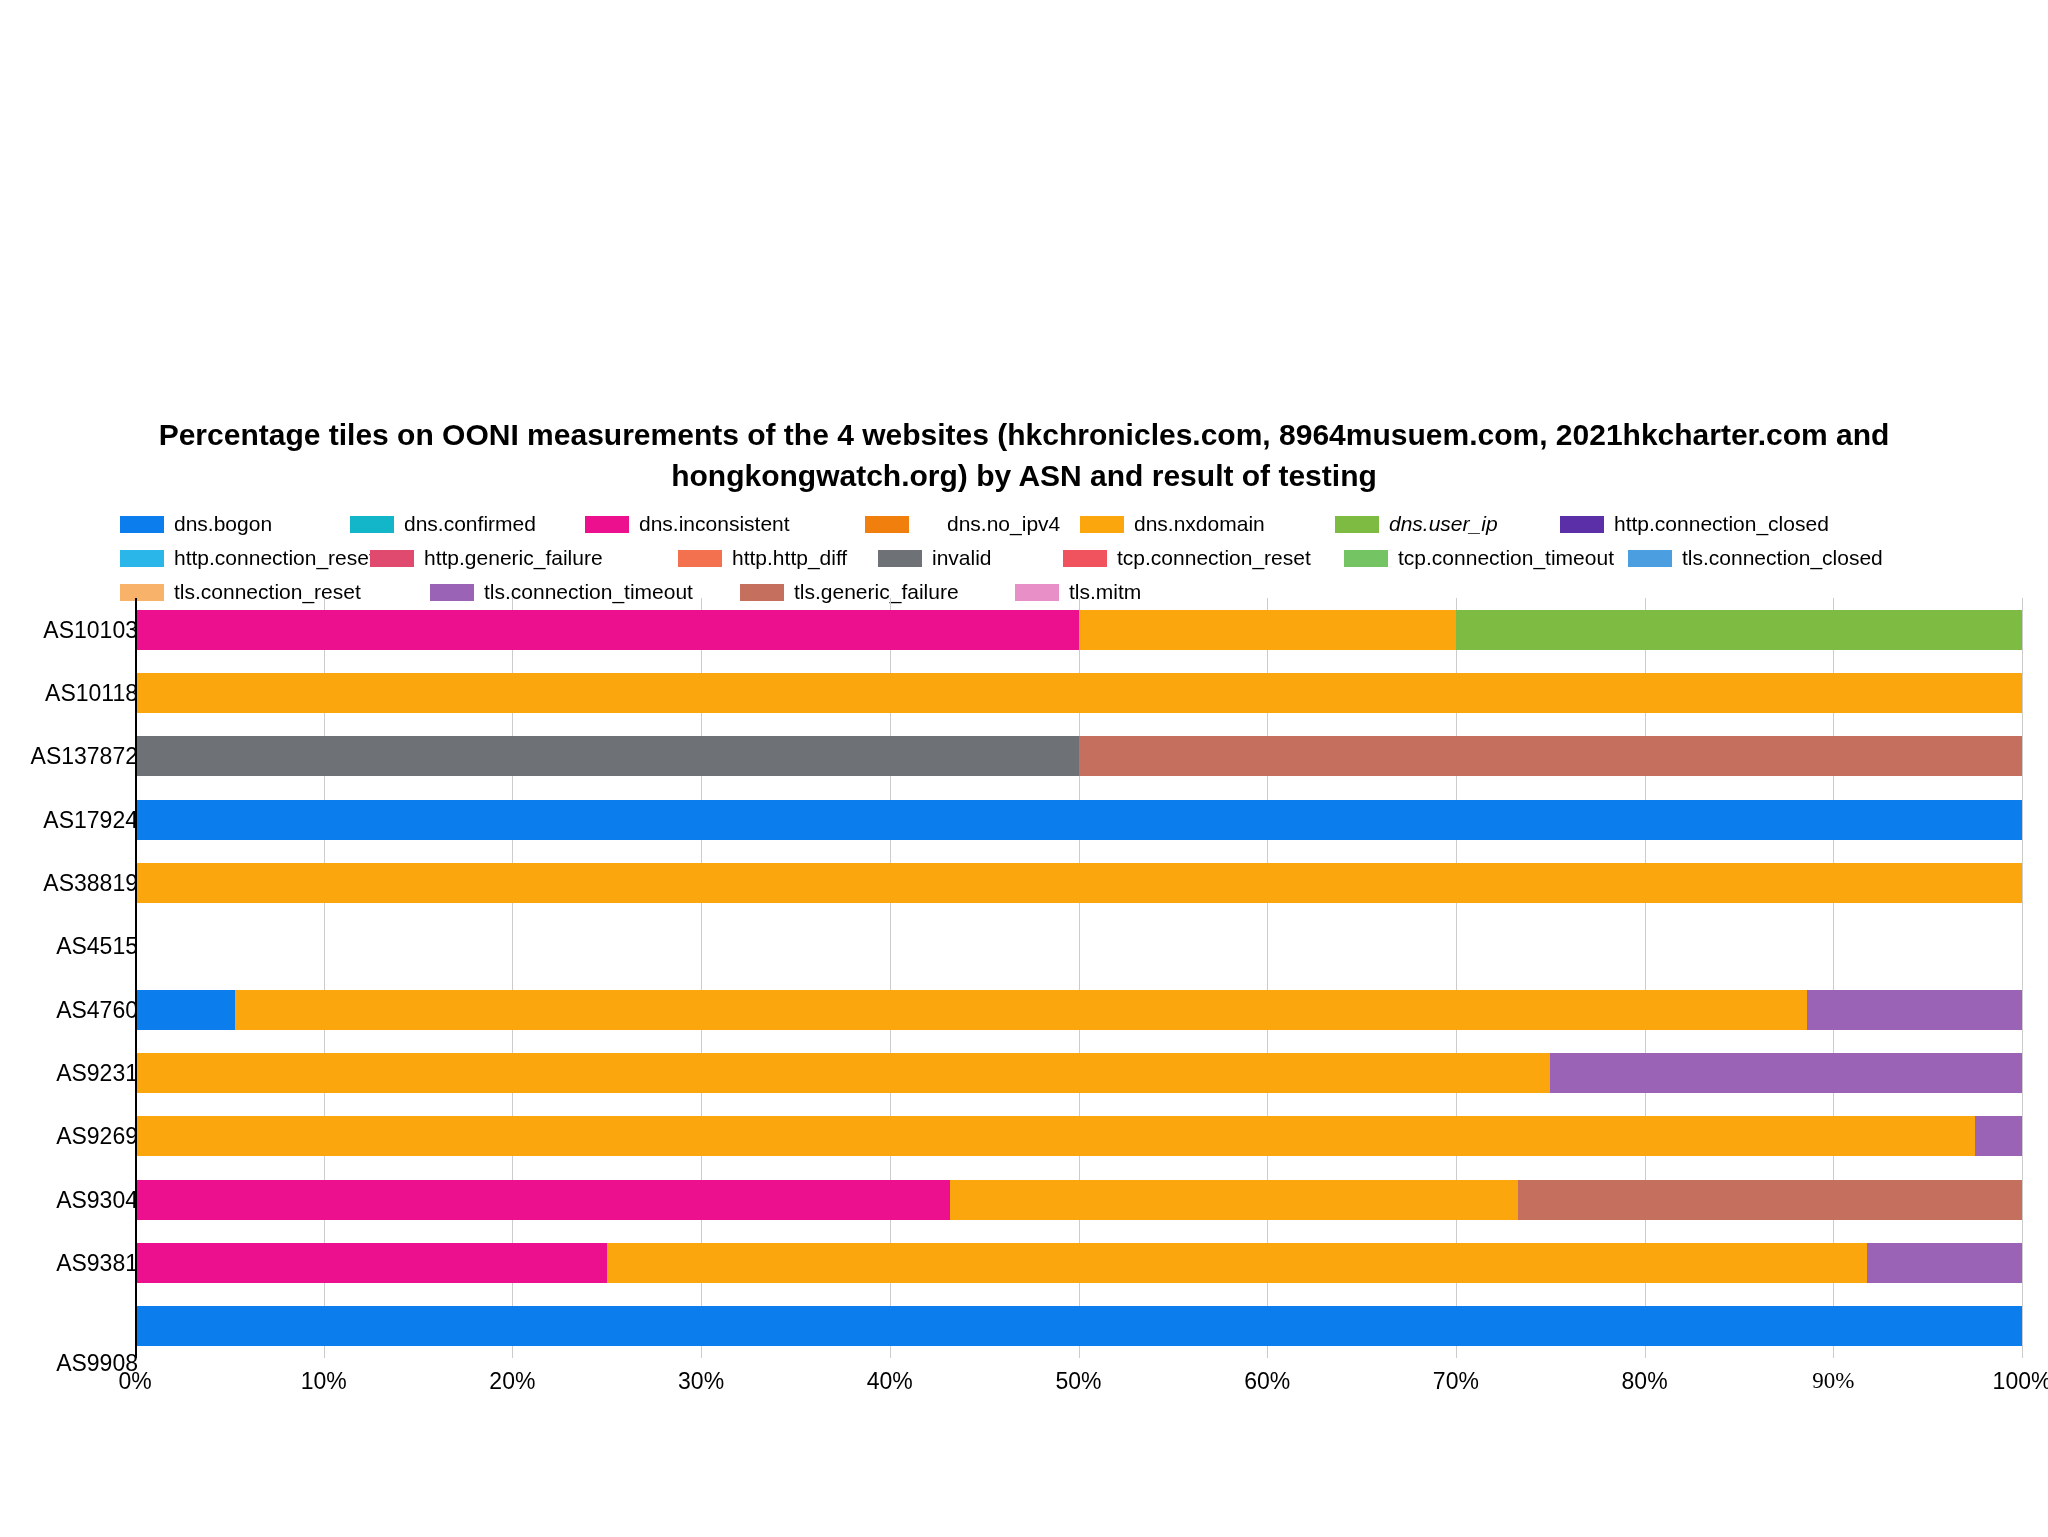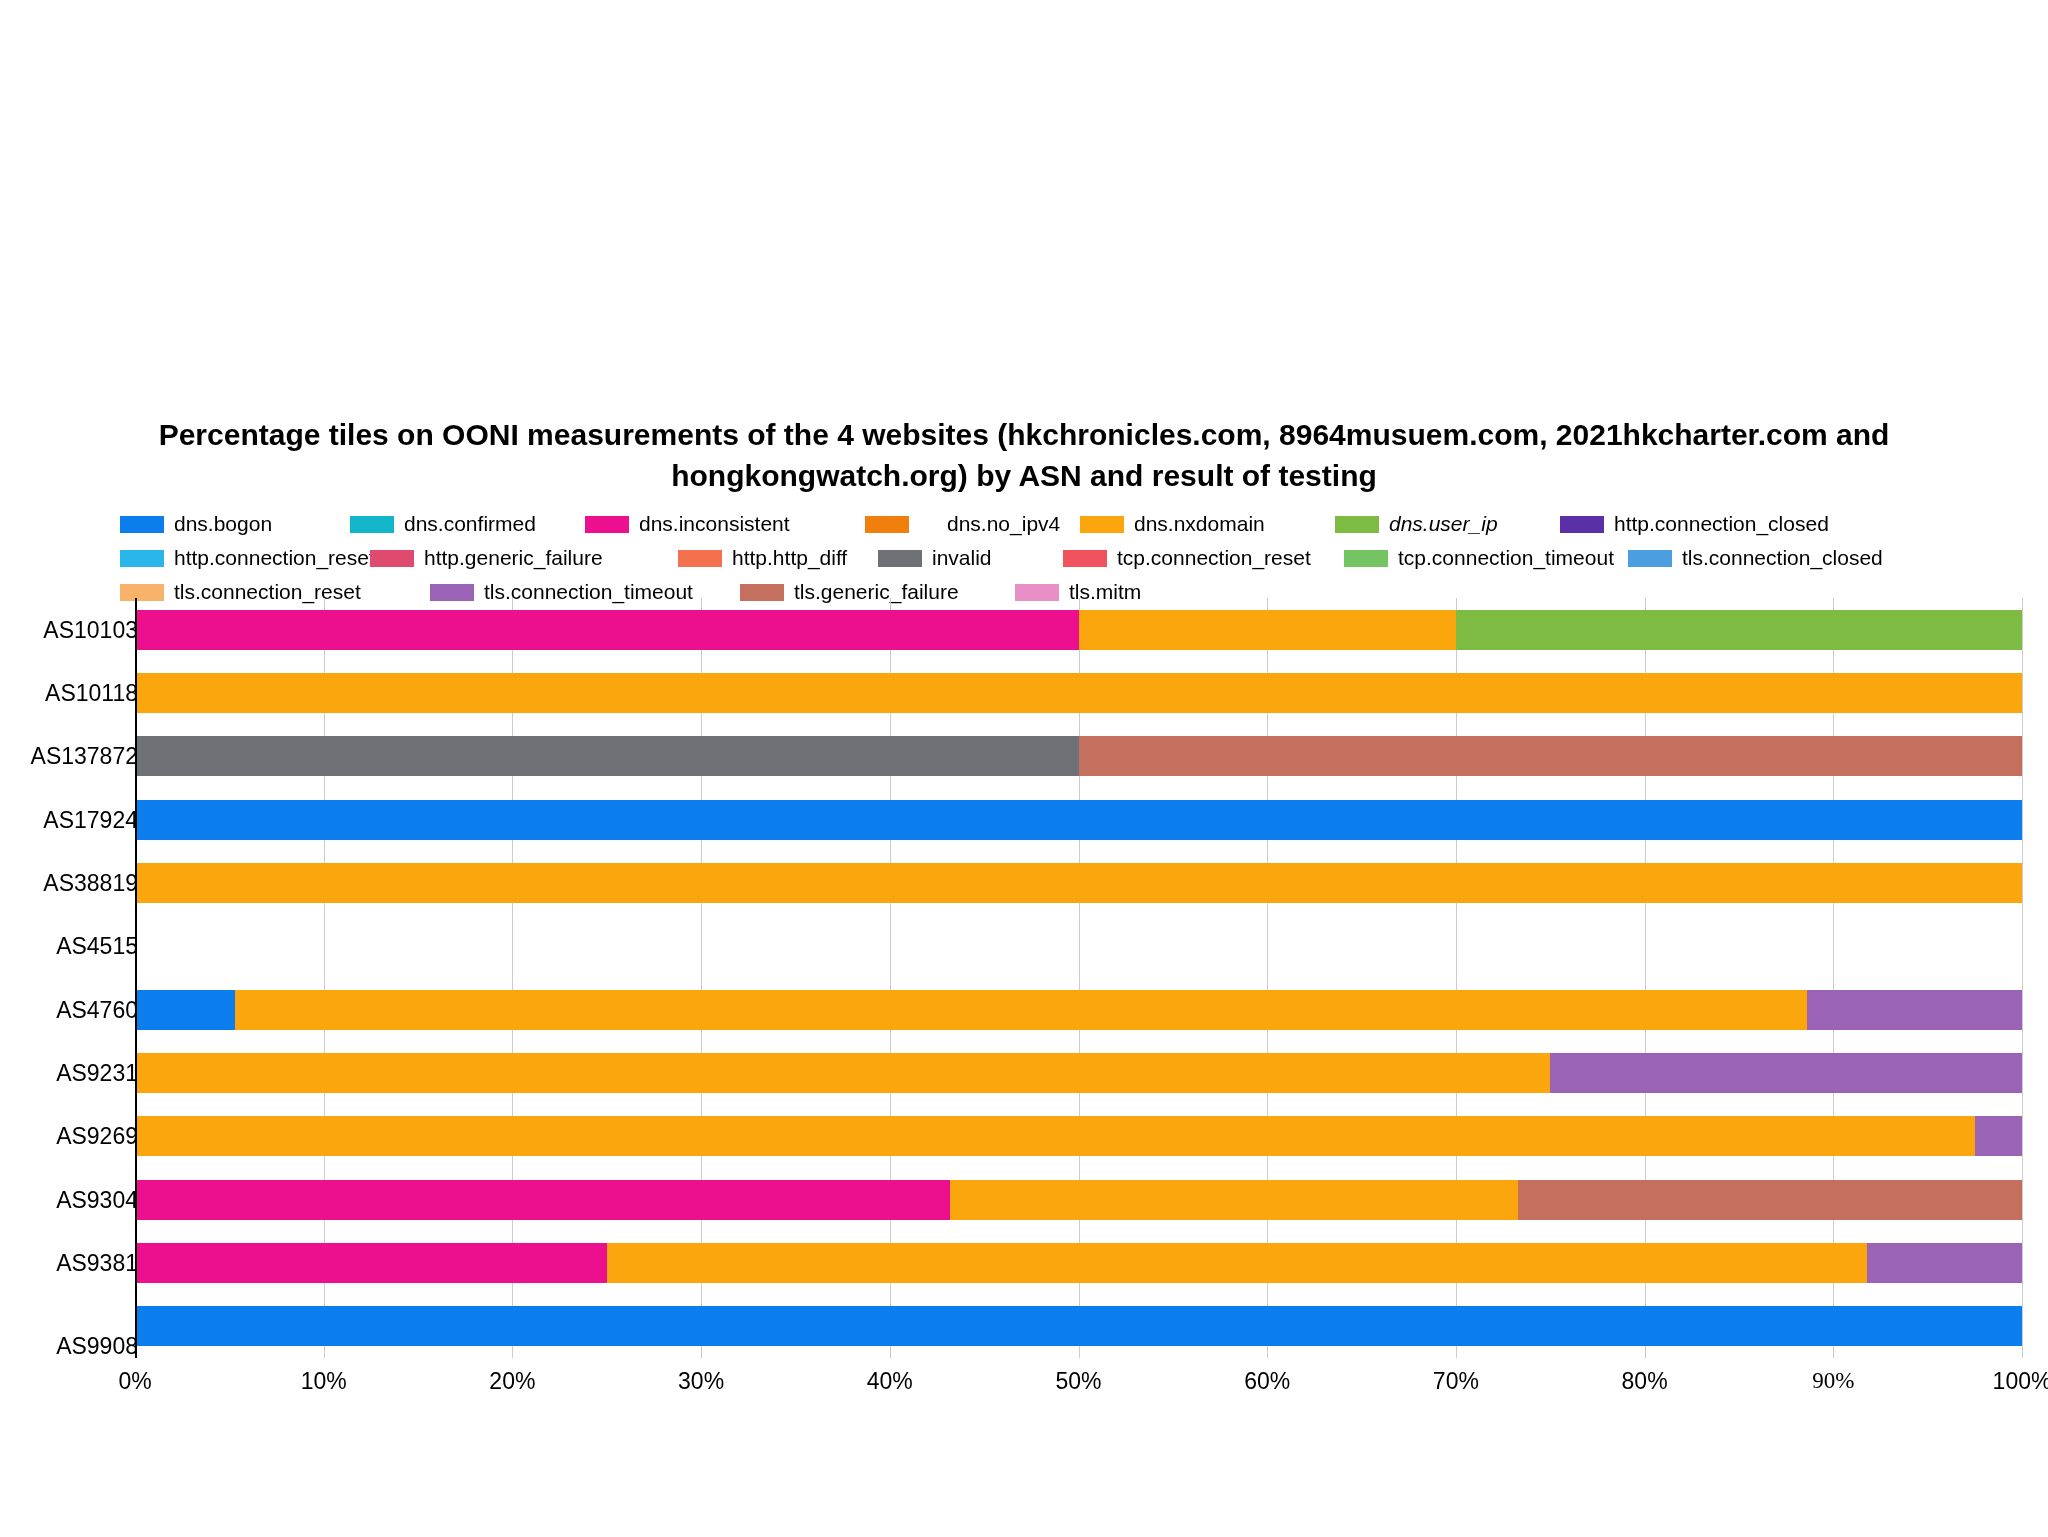--- a/index.html
+++ b/index.html
@@ -230,21 +230,21 @@
       <div class="ylabel" style="top: 95px;">AS10118</div>
       <div class="ylabel" style="top: 158.333px; margin-left: 7px;">AS137872</div>
       <div class="ylabel" style="top: 221.667px;">AS17924</div>
       <div class="ylabel" style="top: 285px;">AS38819</div>
       <div class="ylabel" style="top: 348.333px;">AS4515</div>
       <div class="ylabel" style="top: 411.667px;">AS4760</div>
       <div class="ylabel" style="top: 475px;">AS9231</div>
       <div class="ylabel" style="top: 538.333px;">AS9269</div>
       <div class="ylabel" style="top: 601.667px;">AS9304</div>
       <div class="ylabel" style="top: 665px;">AS9381</div>
-      <div class="ylabel" style="top: 748px; margin-left: 40px;">AS9908</div>
+      <div class="ylabel" style="top: 765px; margin-left: 40px;">AS9908</div>
     </div>
 
   <div class="plot-area">
     <div class="grid-layer" id="grid">
         <div class="gridline" style="left: 0px;"></div>
         <div class="gridline" style="left: 188.7px;"></div>
         <div class="gridline" style="left: 377.4px;"></div>
         <div class="gridline" style="left: 566.1px;"></div>
         <div class="gridline" style="left: 754.8px;"></div>
         <div class="gridline" style="left: 943.5px;"></div>

